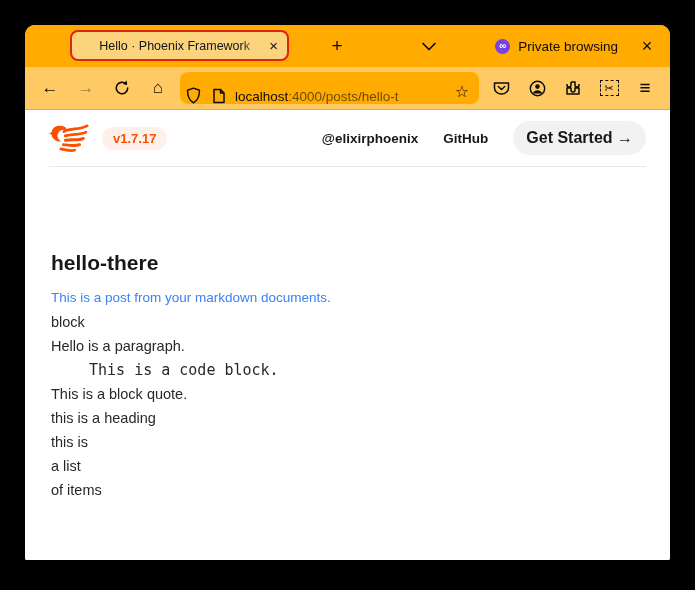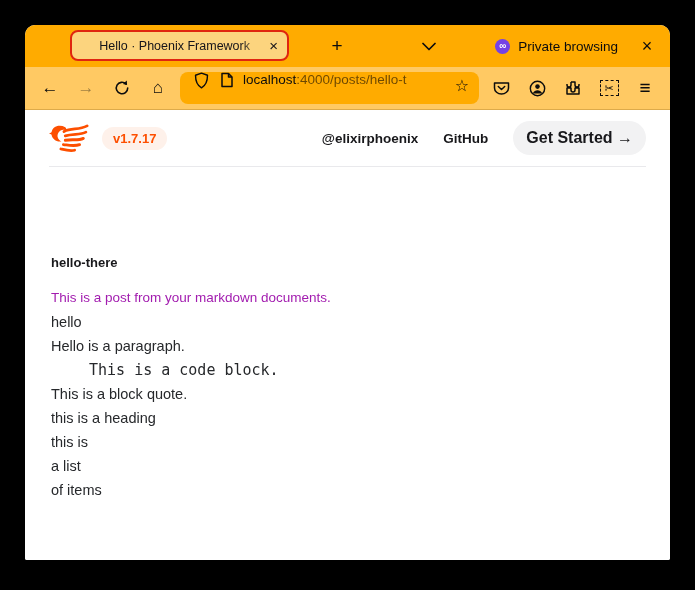--- a/index.html
+++ b/index.html
@@ -22,44 +22,44 @@
       justify-content:center;font-size:10px;font-weight:bold;line-height:1;}
   .private-label{font-size:13.5px;color:#0C0C0D;}
   .win-close{position:absolute;right:8px;top:6px;font-size:18px;}
 
   
   .toolbar{height:43px;background:#FFC963;display:flex;align-items:center;padding:0 9px;box-sizing:border-box;
       border-bottom:1px solid rgba(120,80,0,.25);}
   .tool-btn{width:32px;height:32px;border-radius:4px;display:flex;align-items:center;justify-content:center;
       color:#0C0C0D;font-size:17px;flex:none;margin-right:4px;}
   .tool-btn.dim{opacity:.4;}
-  .urlbar{flex:1;height:32px;background:#FFAB00;border-radius:8px;display:flex;align-items:flex-start;
-      margin:0 6px 0 2px;padding:0 4px 0 14px;box-sizing:border-box;min-width:0;}
+  .urlbar{flex:1;height:32px;background:#FFAB00;border-radius:8px;display:flex;align-items:flex-end;
+      margin:0 6px 0 2px;padding:0 4px 0 6px;box-sizing:border-box;min-width:0;}
   .urlbar svg{flex:none;}
   .url-text{flex:1;min-width:0;font-size:13.5px;color:#0C0C0D;white-space:nowrap;overflow:hidden;position:relative;margin-left:9px;}
   .url-text .path{color:rgba(20,12,0,.62);}
   .url-text .fade{position:absolute;right:0;top:0;bottom:0;width:22px;background:linear-gradient(to right,rgba(255,171,0,0),#FFAB00);}
   .star{font-size:16px;width:26px;height:26px;display:flex;align-items:center;justify-content:center;color:#0C0C0D;}
   .cutbox{width:17px;height:14px;border:1px dashed #0C0C0D;display:flex;align-items:center;justify-content:center;font-size:11px;}
   .menu-glyph{font-size:19px;font-weight:bold;}
 
   
   .content{background:#fff;height:528px;overflow:hidden;}
   .site-header{margin:0 24px;height:56px;display:flex;align-items:center;border-bottom:1px solid #E9E9EC;}
   .logo{flex:none;margin-top:2px;}
   .version-pill{margin-left:13px;background:#FEF1EA;color:#FD4F00;font-size:13px;font-weight:600;
       border-radius:999px;padding:4px 11px;}
   .header-right{margin-left:auto;display:flex;align-items:center;gap:25px;}
   .hlink{font-size:13.5px;font-weight:600;color:#18181B;text-decoration:none;}
   .cta{background:#F2F2F3;border:none;border-radius:999px;padding:8px 13px;font-size:16px;font-weight:700;
       color:#18181B;font-family:inherit;}
 
   .post{padding:86px 26px 0;}
-  .post h1{margin:0;font-size:13px;font-weight:700;color:#18181B;line-height:20px;}
-  .post .subtitle{margin-top:13px;font-size:13.5px;color:#a21caf;line-height:24px;}
+  .post h1{margin:0;font-size:21px;font-weight:700;color:#18181B;line-height:20px;}
+  .post .subtitle{margin-top:13px;font-size:13.5px;color:#3b82f6;line-height:24px;}
   .post .line{font-size:14.5px;color:#26282B;line-height:24px;}
   .post .line.mono{font-family:"DejaVu Sans Mono","Liberation Mono",monospace;font-size:15px;margin-left:38px;}
 </style>
 </head>
 <body>
 
 <div class="window">
 
   <div class="tabbar">
     <div class="tab">
@@ -153,21 +153,21 @@
       <div class="header-right">
         <a class="hlink" href="#">@elixirphoenix</a>
         <a class="hlink" href="#">GitHub</a>
         <button class="cta">Get Started →</button>
       </div>
     </div>
 
     <div class="post">
       <h1>hello-there</h1>
       <div class="subtitle">This is a post from your markdown documents.</div>
-      <div class="line">hello</div>
+      <div class="line">block</div>
       <div class="line">Hello is a paragraph.</div>
       <div class="line mono">This is a code block.</div>
       <div class="line">This is a block quote.</div>
       <div class="line">this is a heading</div>
       <div class="line">this is</div>
       <div class="line">a list</div>
       <div class="line">of items</div>
     </div>
   </div>
 </div>

